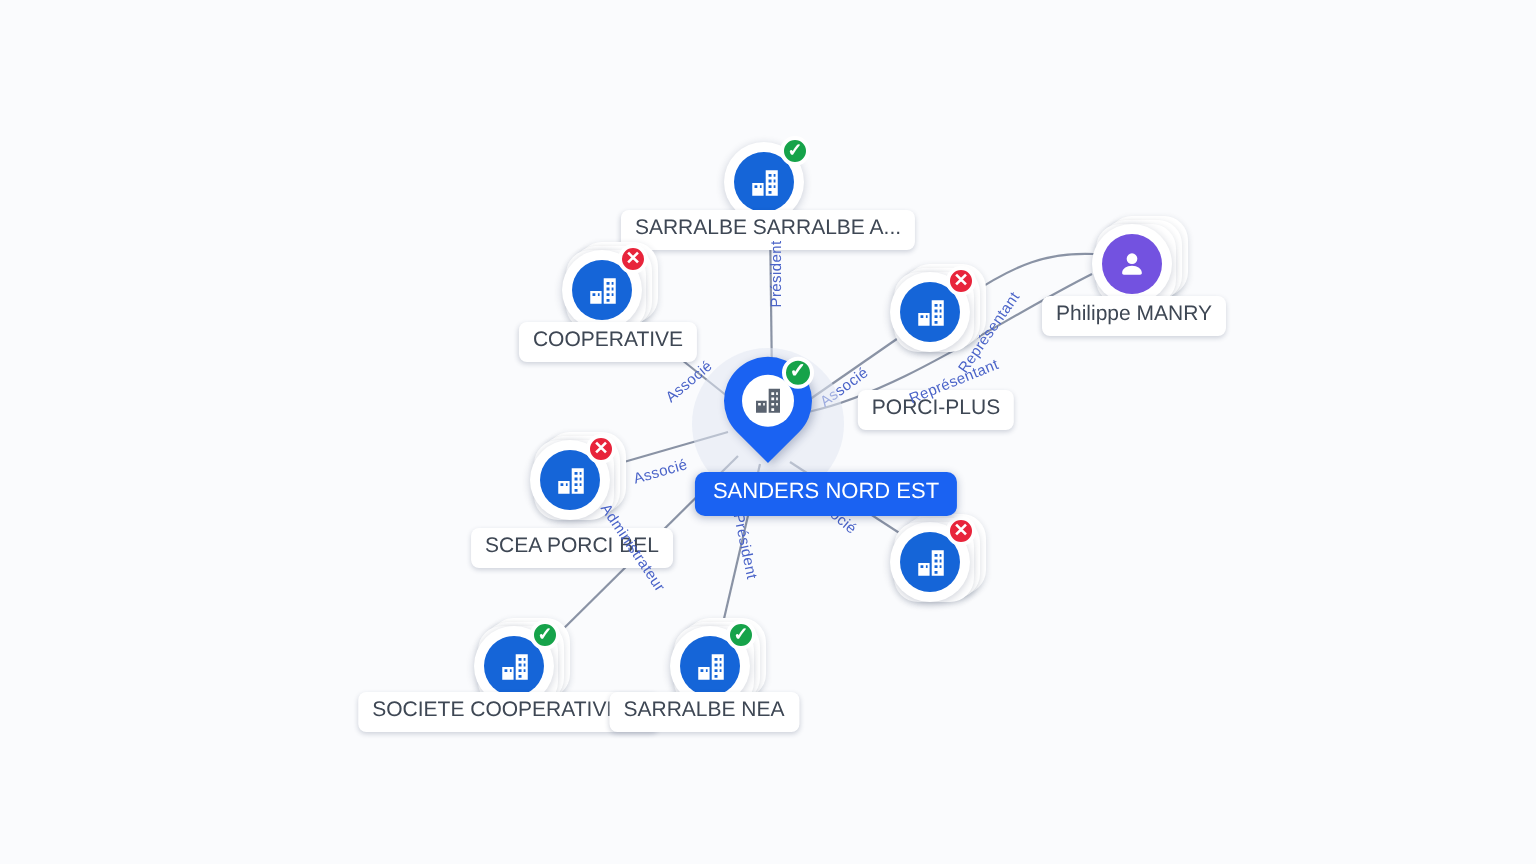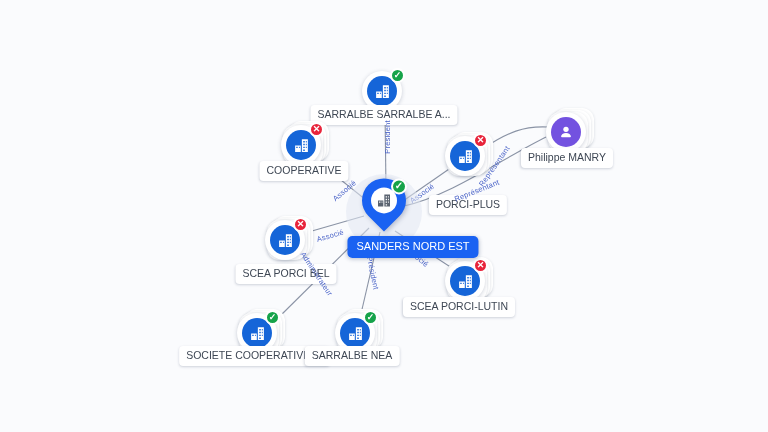--- a/index.html
+++ b/index.html
@@ -273,21 +273,20 @@
       <div class="node-disc">
         <div class="inner company">
           <svg width="17" height="17" viewBox="0 0 24 24" fill="#ffffff">
             <path d="M3 21h8v-9H3v9zm1.6-7.4h2v2h-2v-2zm3.8 0h1.2v2H8.4v-2zM12.5 3v18H21V3h-8.5zm2 2.6h2.1v2h-2.1v-2zm3.6 0h1.3v2h-1.3v-2zm-3.6 4h2.1v2h-2.1v-2zm3.6 0h1.3v2h-1.3v-2zm-3.6 4h2.1v2h-2.1v-2zm3.6 0h1.3v2h-1.3v-2zm-3.6 4h2.1v2h-2.1v-2z"></path>
           </svg>
         </div>
       </div>
       <div class="badge no" style="left:29px; top:0px;">✕</div>
     </div>
   </div>
-  <div class="node-label" style="left:459px; top:297px;">SCEA PORCI-LUTIN</div>
 
   <div class="node" style="left:259px; top:333px;">
     <div class="node-stack">
       <div class="stack-card c1"></div>
       <div class="stack-card c2"></div>
       <div class="stack-card c3"></div>
       <div class="node-disc">
         <div class="inner company">
           <svg width="17" height="17" viewBox="0 0 24 24" fill="#ffffff">
             <path d="M3 21h8v-9H3v9zm1.6-7.4h2v2h-2v-2zm3.8 0h1.2v2H8.4v-2zM12.5 3v18H21V3h-8.5zm2 2.6h2.1v2h-2.1v-2zm3.6 0h1.3v2h-1.3v-2zm-3.6 4h2.1v2h-2.1v-2zm3.6 0h1.3v2h-1.3v-2zm-3.6 4h2.1v2h-2.1v-2zm3.6 0h1.3v2h-1.3v-2zm-3.6 4h2.1v2h-2.1v-2z"></path>

